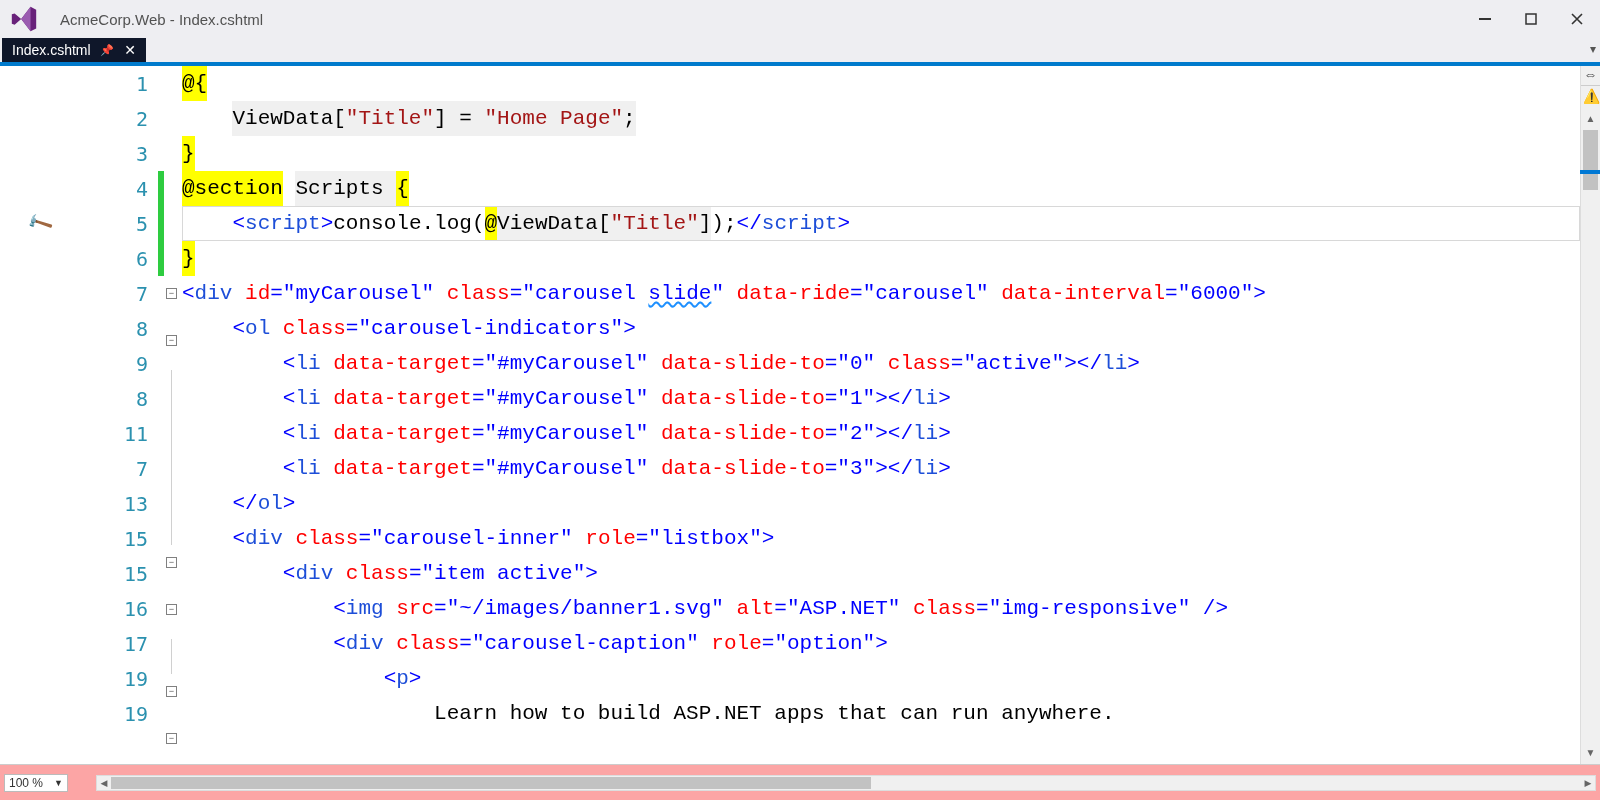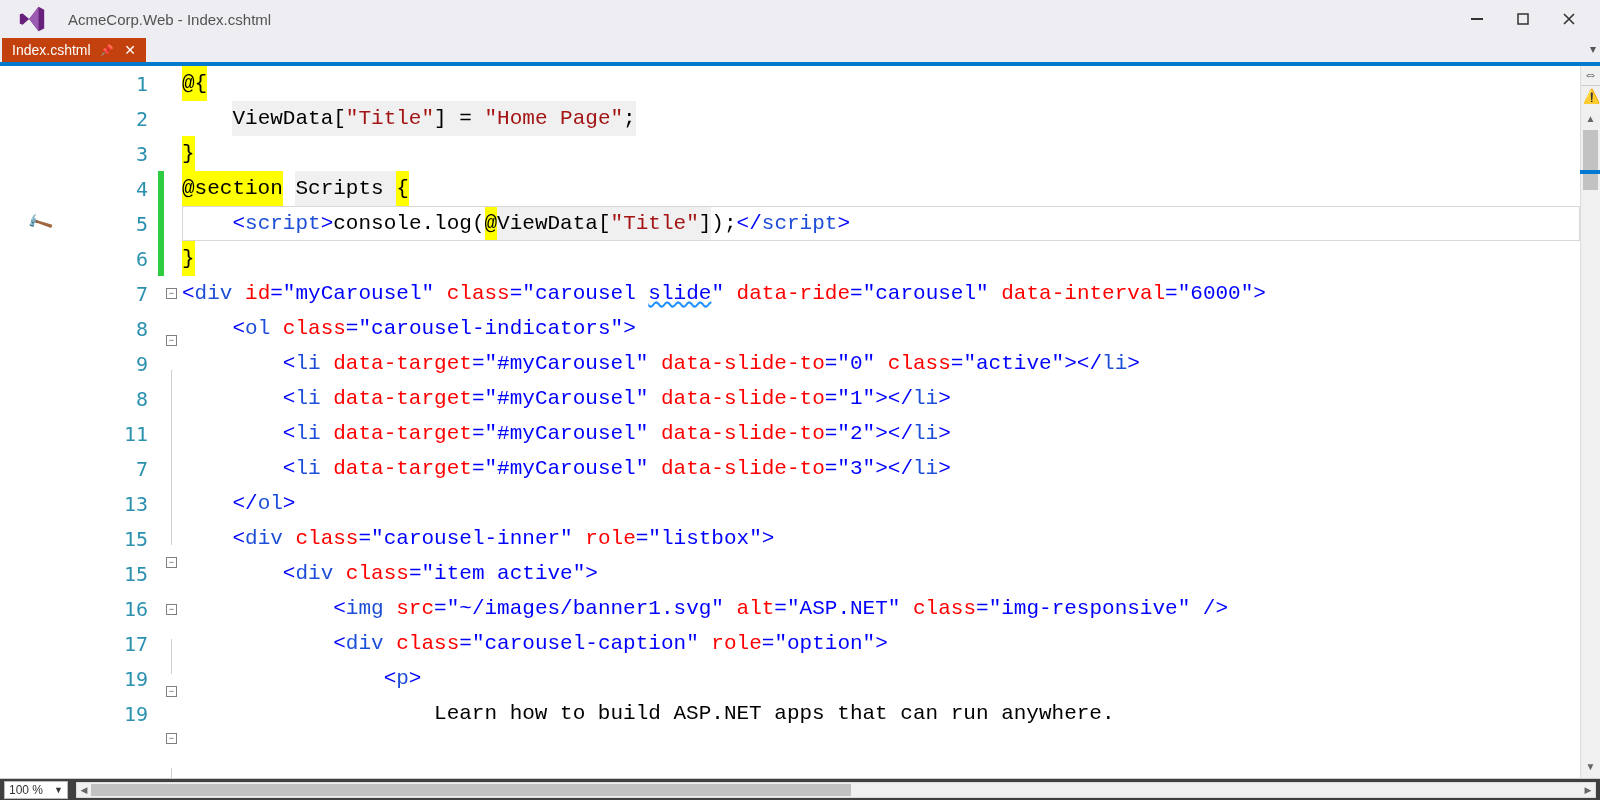--- a/index.html
+++ b/index.html
@@ -11,40 +11,40 @@
     overflow: hidden;
     display: flex;
     flex-direction: column;
   }
   
   .titlebar {
     height: 38px;
     background: #eeeef2;
     display: flex;
     align-items: center;
-    padding: 0 8px;
+    padding: 0 0;
     font-size: 15px;
     color: #525252;
   }
   .titlebar .vs-logo { width: 48px; height: 32px; display:flex; align-items:center; justify-content:center; }
   .titlebar .title { margin-left: 12px; }
   .titlebar .spacer { flex: 1; }
   .win-btn { width: 46px; height: 30px; display:flex; align-items:center; justify-content:center; }
   
   .tabwell {
     height: 28px;
     background: #eeeef2;
     display: flex;
     align-items: stretch;
     border-bottom: 4px solid #007acc;
     padding-left: 2px;
     position: relative;
   }
   .tab {
-    background: #c2410c;
+    background: #0f172a;
     color: #fff;
     display: flex;
     align-items: center;
     padding: 0 10px;
     font-size: 14px;
     gap: 10px;
   }
   .tab .pin { font-size: 11px; }
   .tab .close { font-size: 14px; }
   .tabwell .dropdown {
@@ -123,27 +123,28 @@
     position: relative;
   }
   .vscroll .arrow { text-align:center; font-size:10px; color:#666; height:18px; line-height:18px;}
   .vscroll .thumb {
     position:absolute; top: 42px; left:2px; right:2px; height: 60px; background:#c2c2c2;
   }
   .vscroll .split-icon { position:absolute; top:0; left:0; right:0; height:20px; font-size:14px; text-align:center; color:#444; border-bottom:1px solid #ccc;}
   .vscroll .warn-icon { position:absolute; top:22px; left:2px; font-size:14px; }
   .vscroll .marker-blue { position:absolute; right:0; width:20px; height:4px; background:#0078d4; }
   .status-bar {
-    height: 22px;
-    background: #404040;
+    height: 36px;
+    background: #fca5a5;
     border-top: 1px solid #ccc;
     display: flex;
     align-items: center;
     font-size: 13px;
     color: #333;
+    gap: 20px;
   }
   .zoom {
     width: 64px;
     border: 1px solid #bbb;
     background: #fff;
     height: 18px;
     margin: 0 4px;
     font-size: 12px;
     display:flex; align-items:center; padding: 0 4px;
     justify-content: space-between;

